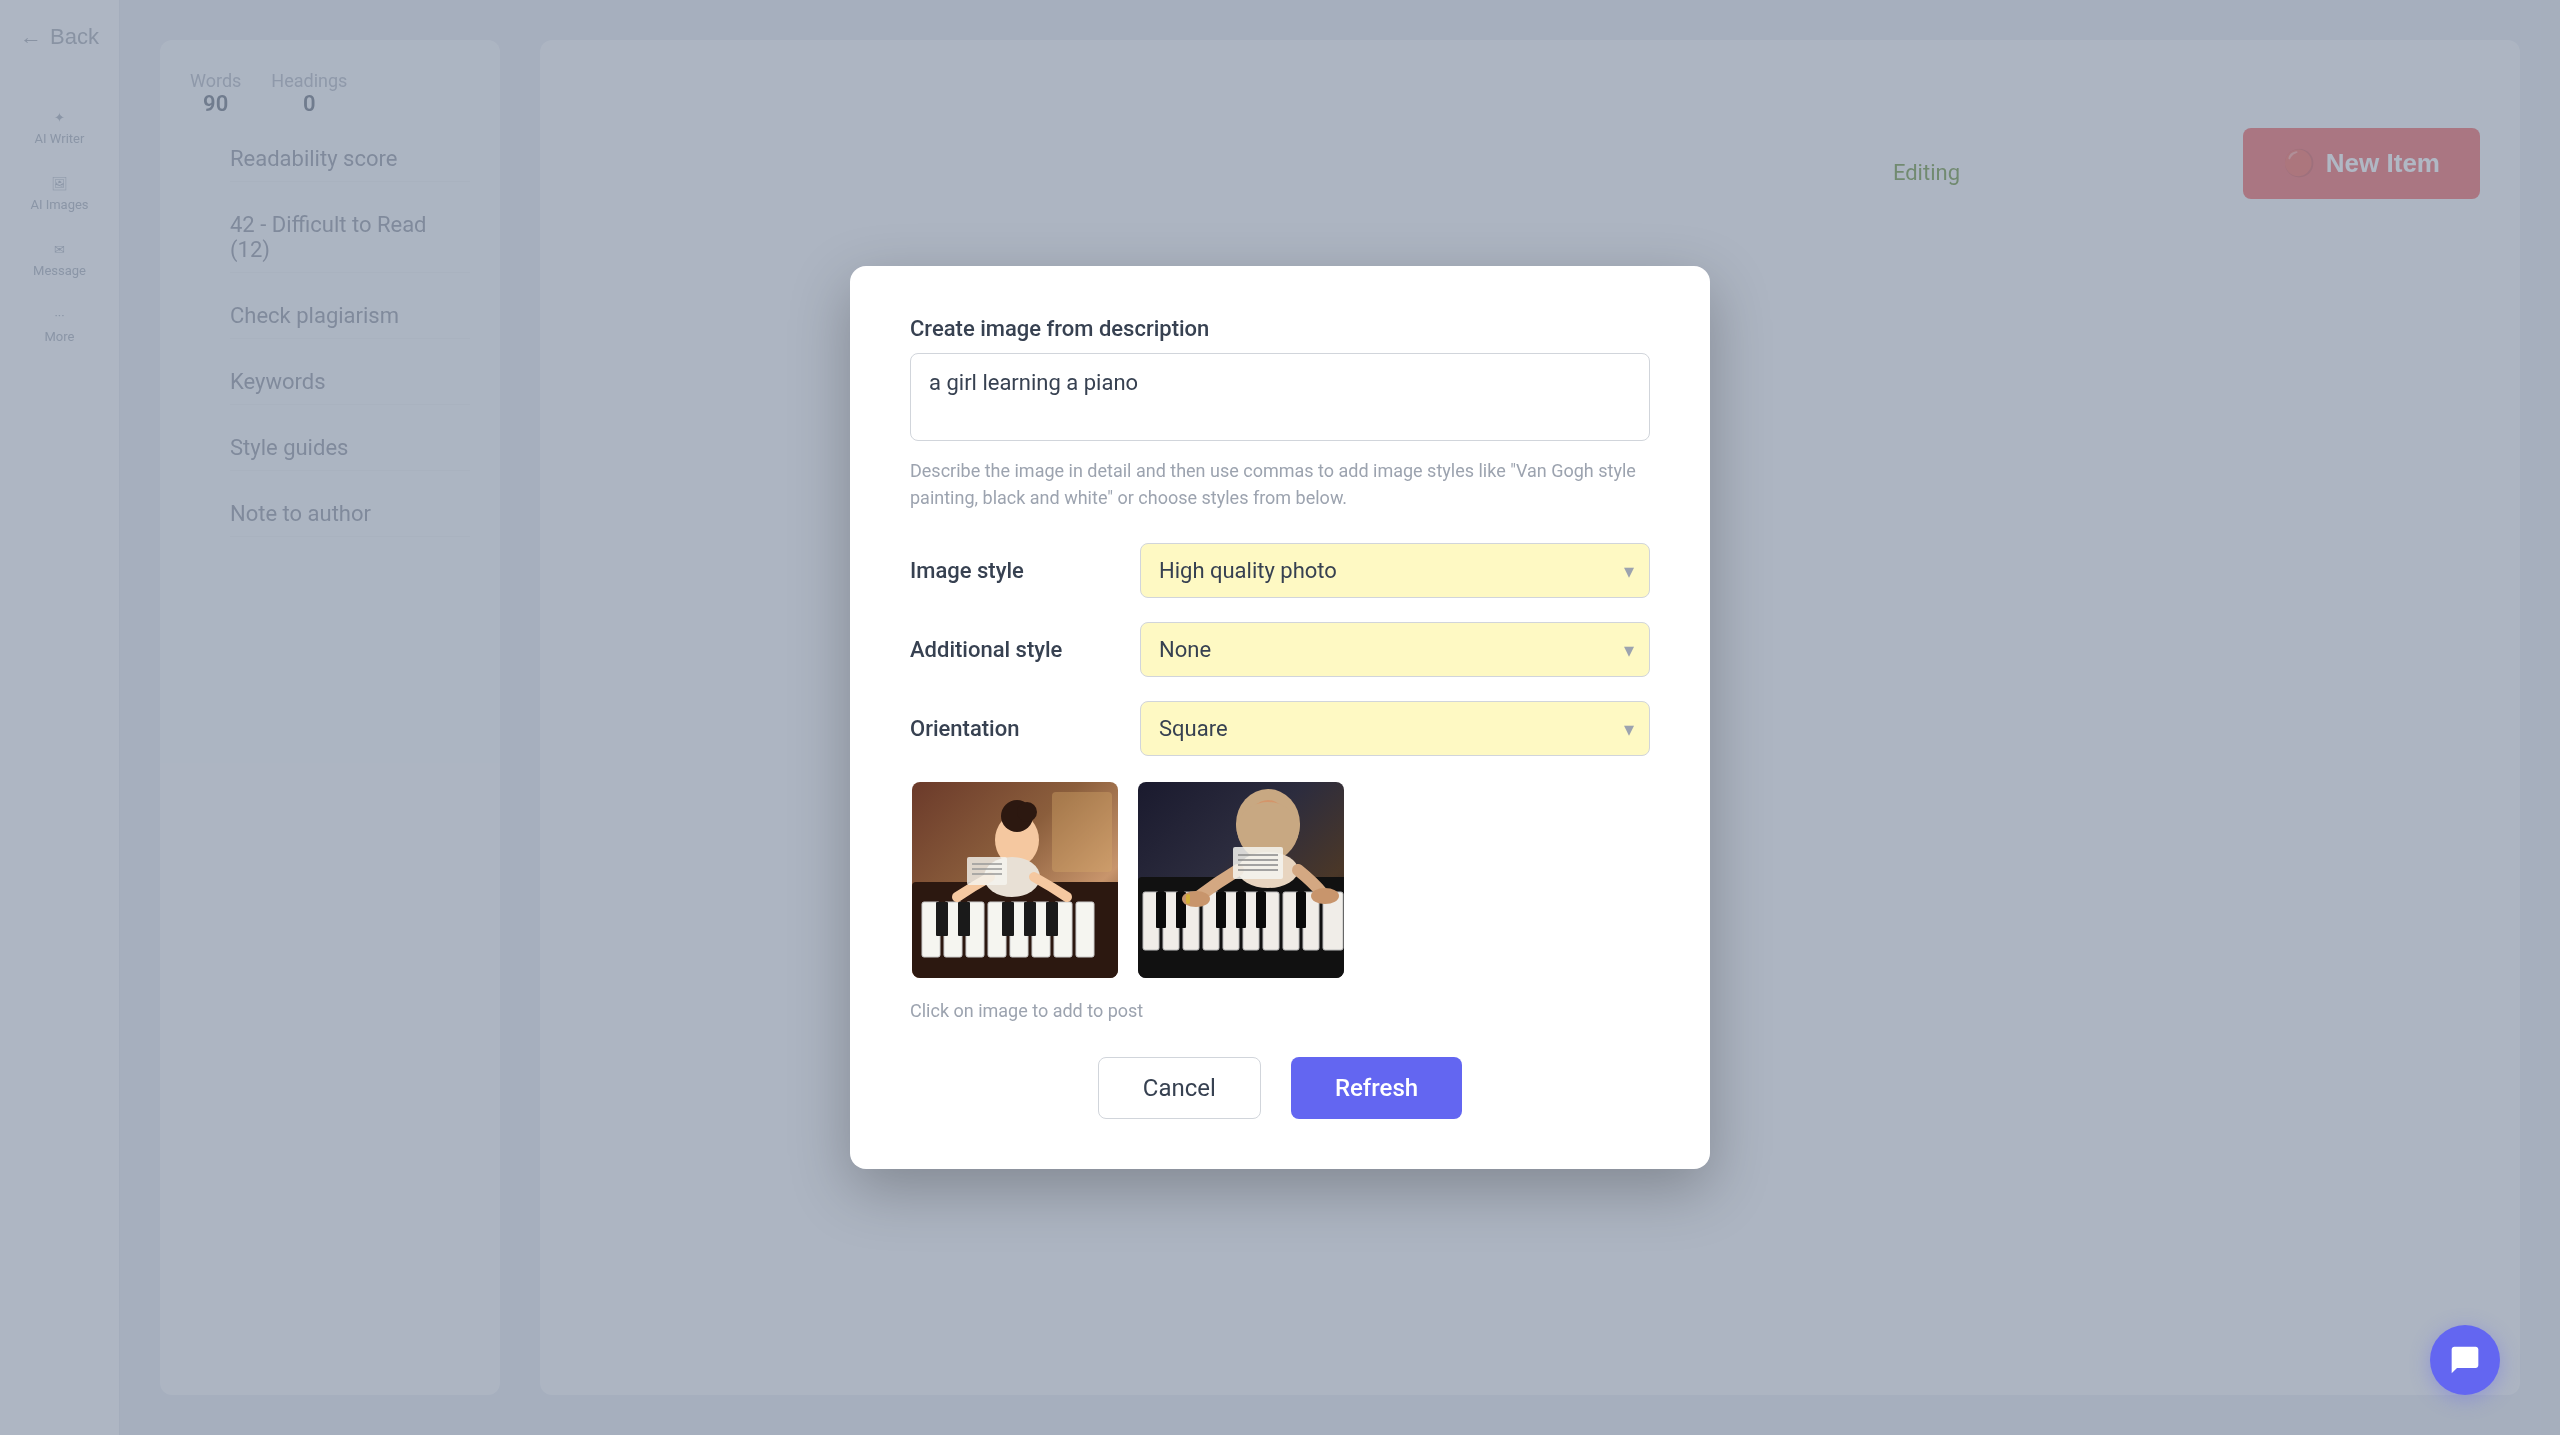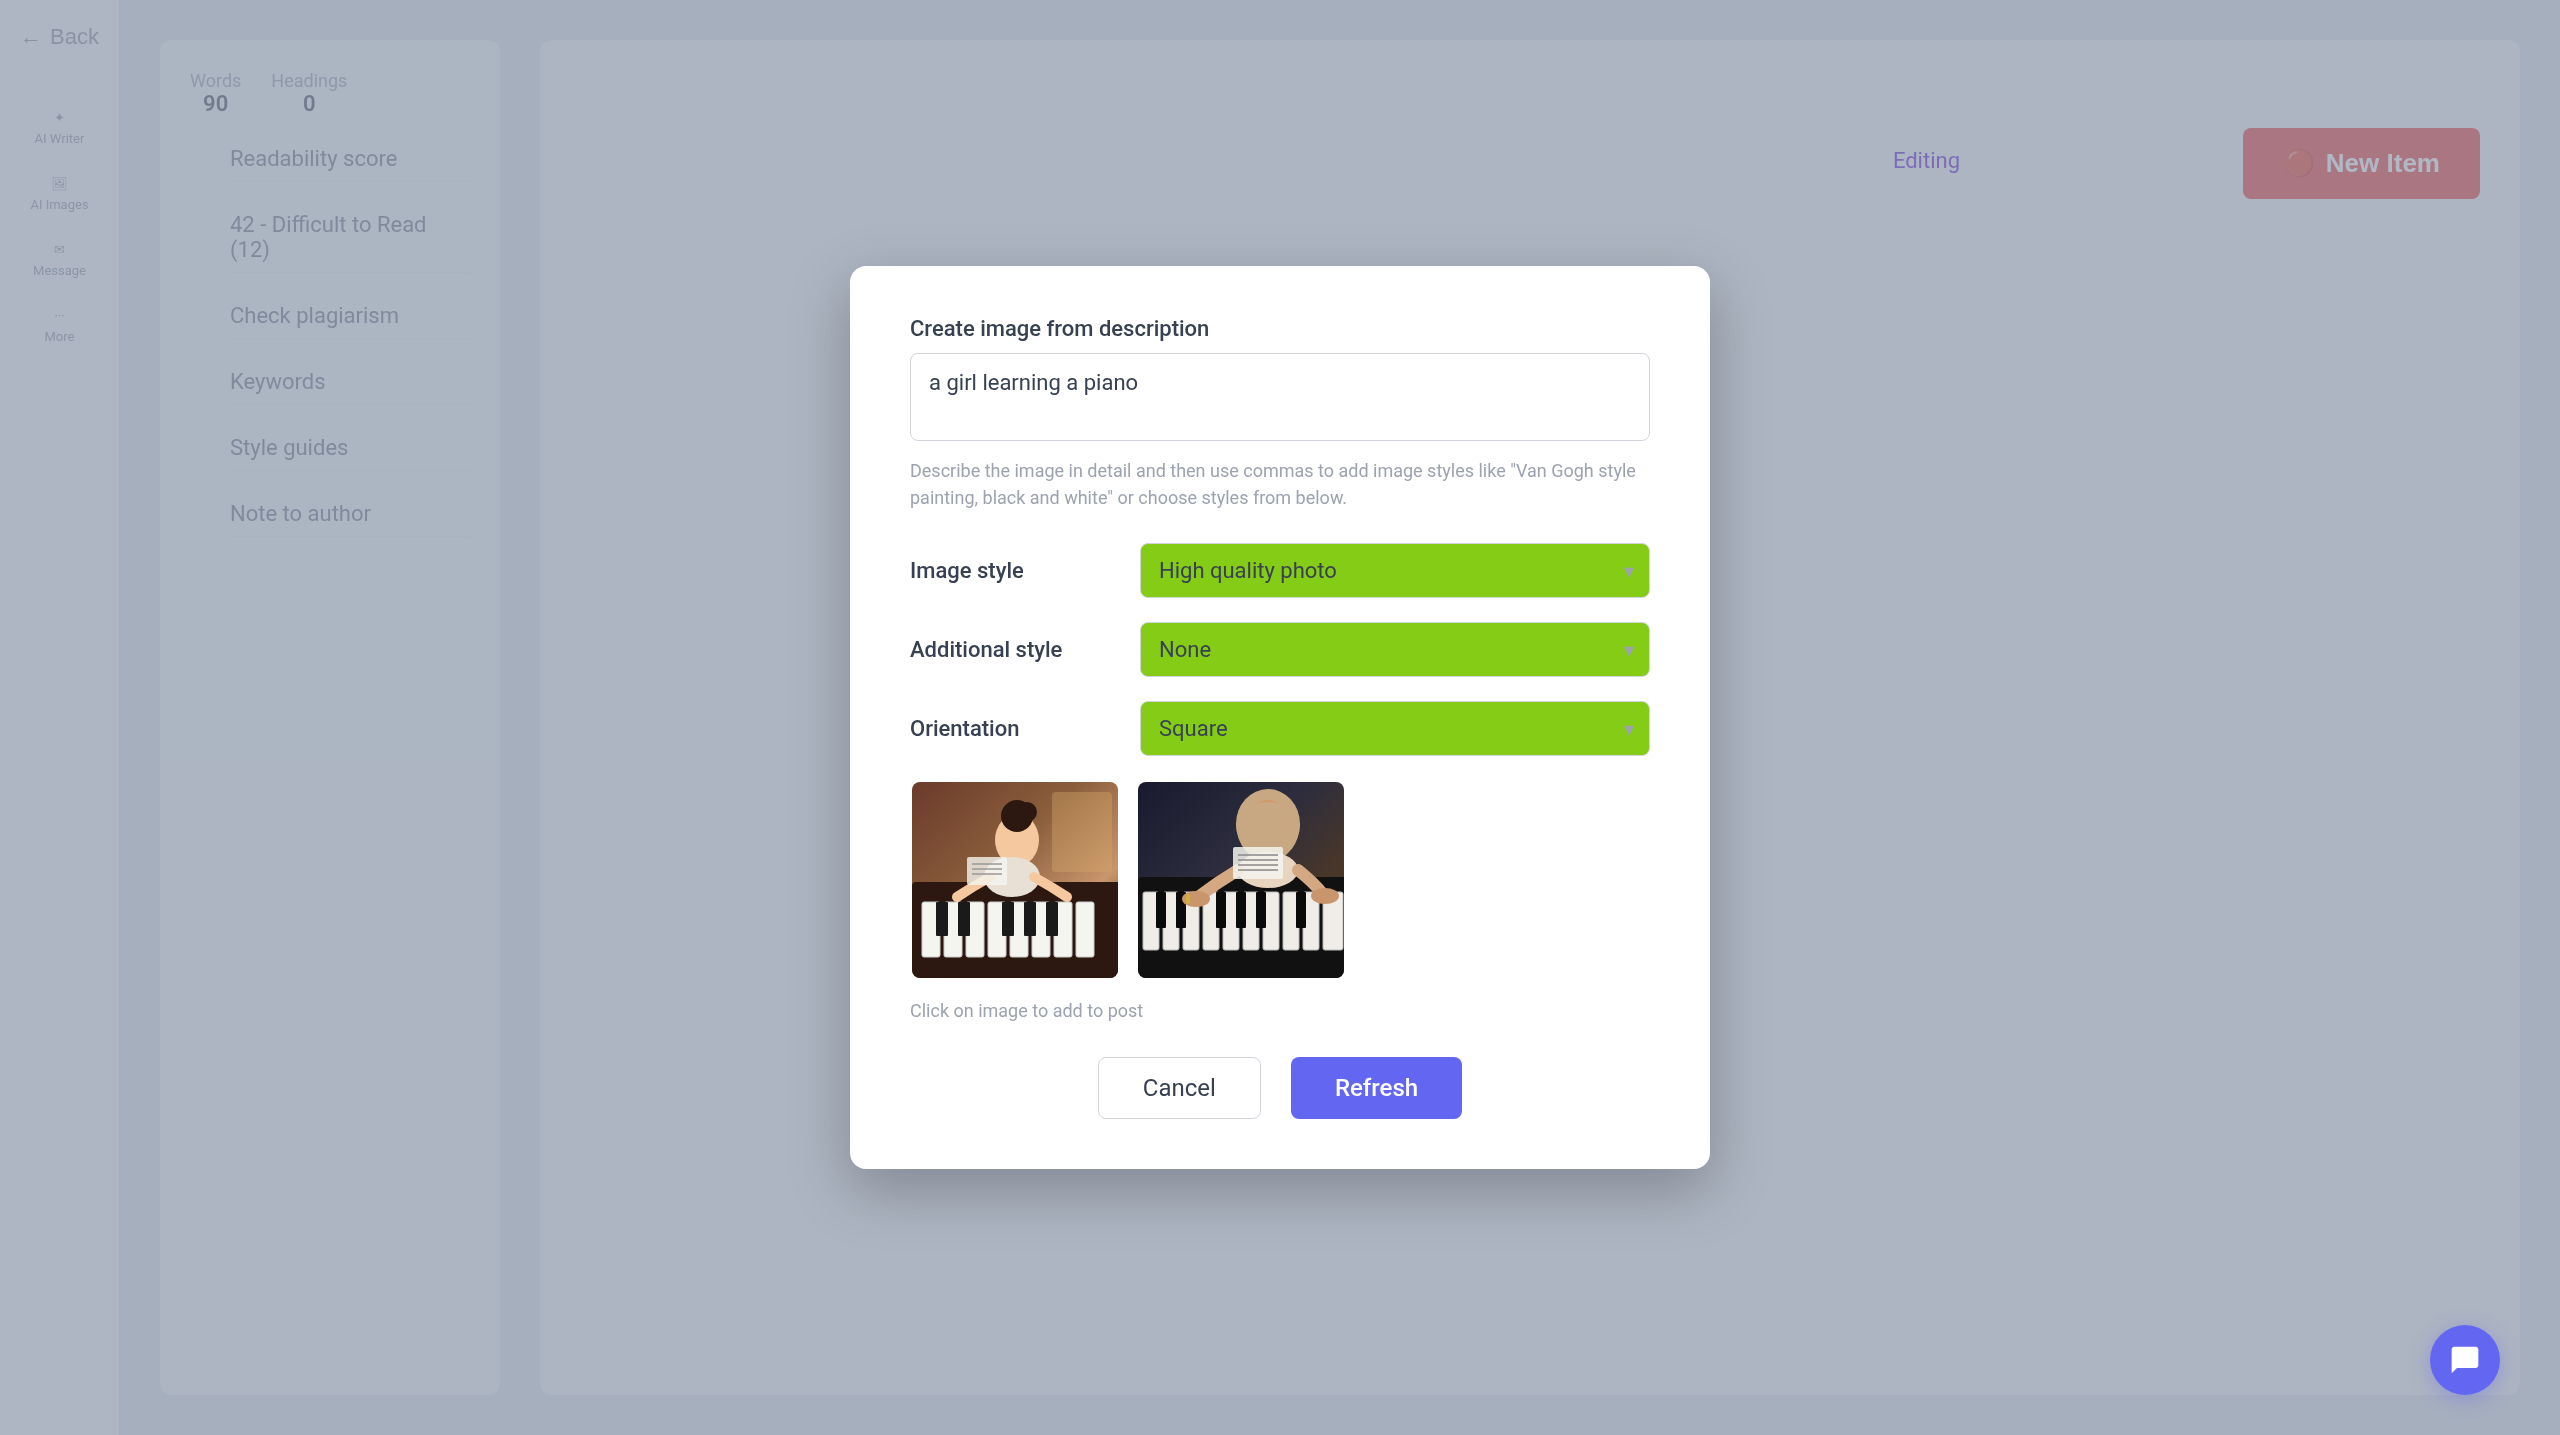--- a/index.html
+++ b/index.html
@@ -183,23 +183,23 @@
       font-size: 26px;
       font-weight: 600;
       display: flex;
       align-items: center;
       gap: 10px;
       opacity: 0.7;
     }
 
     .editing-label {
       position: absolute;
-      top: 148px;
+      top: 160px;
       right: 600px;
-      color: #6d28d9;
+      color: #4d7c0f;
       font-size: 22px;
       opacity: 0.7;
     }
 
     
     .overlay {
       position: absolute;
       inset: 0;
       background: rgba(100, 116, 139, 0.5);
       display: flex;
@@ -286,21 +286,21 @@
     }
 
     .select-wrapper {
       flex: 1;
       position: relative;
     }
 
     .styled-select {
       width: 100%;
       appearance: none;
-      background: #84cc16;
+      background: #fef9c3;
       border: 1px solid #d1d5db;
       border-radius: 8px;
       padding: 14px 48px 14px 18px;
       font-size: 22px;
       color: #374151;
       cursor: pointer;
       outline: none;
       font-family: inherit;
     }
 

